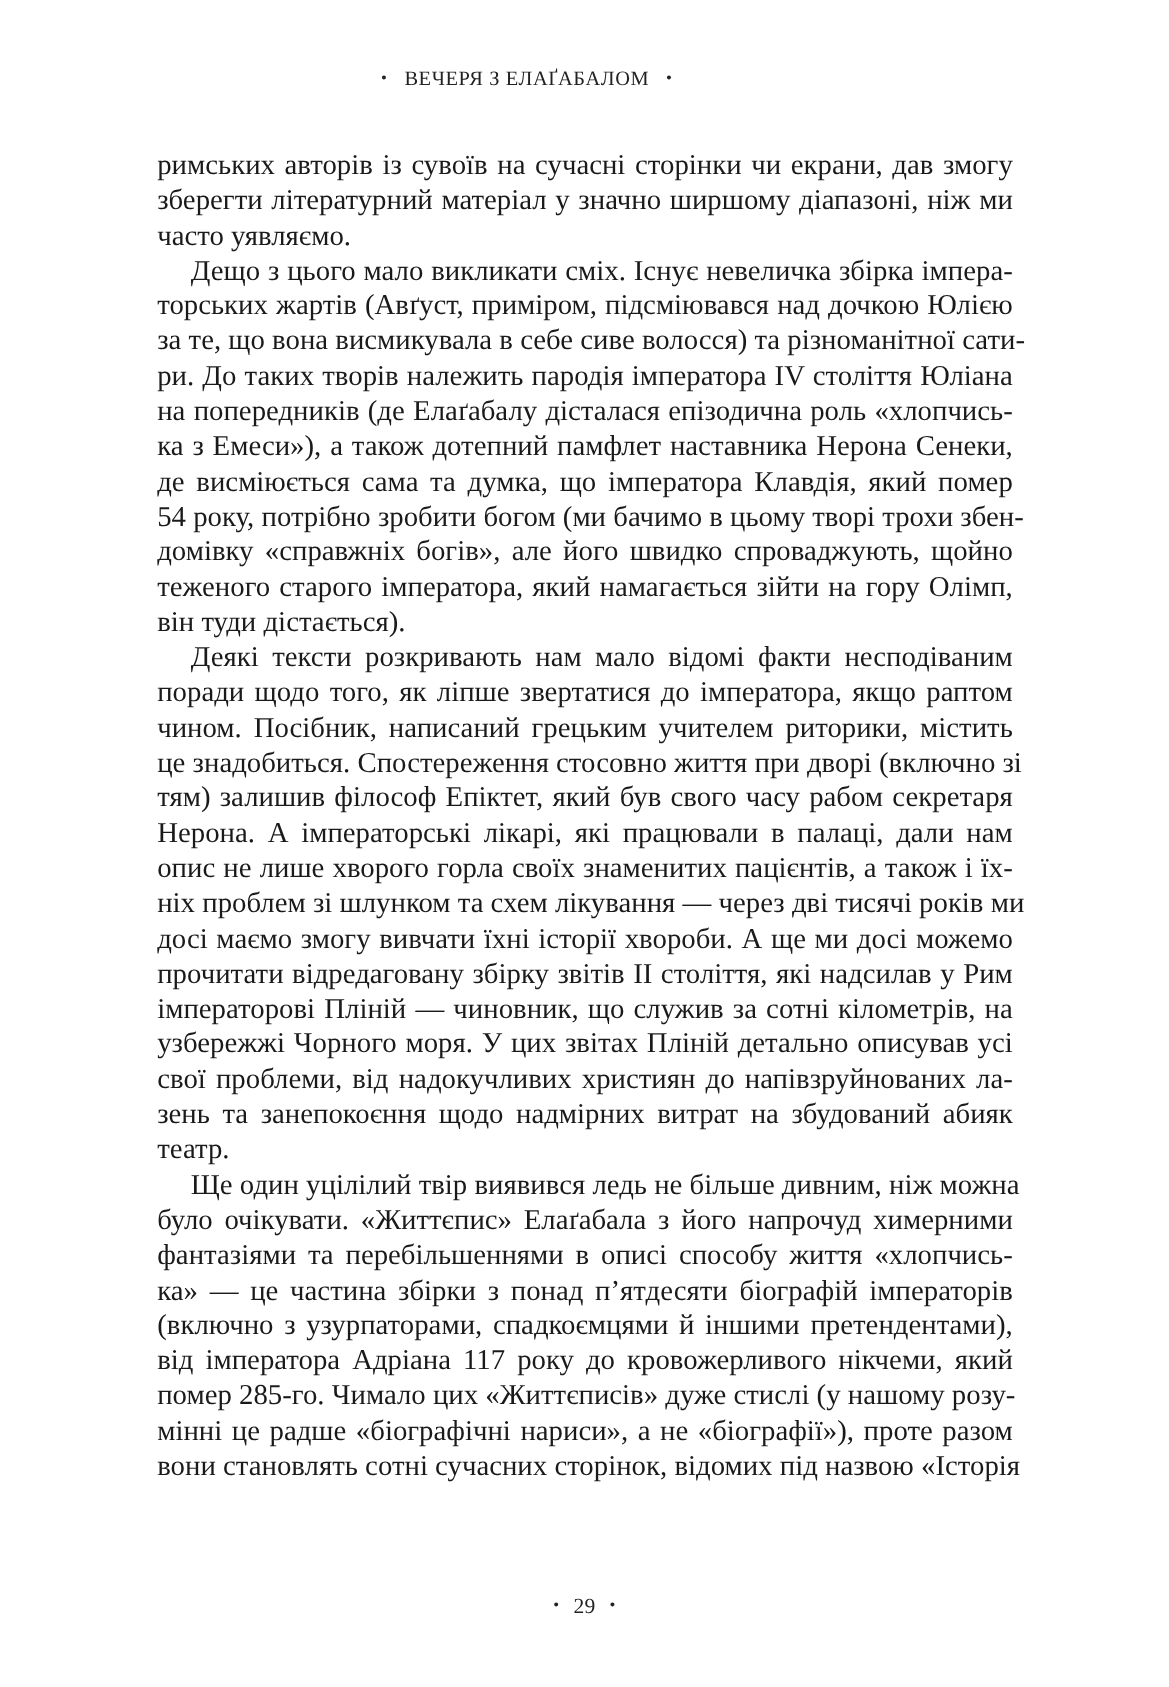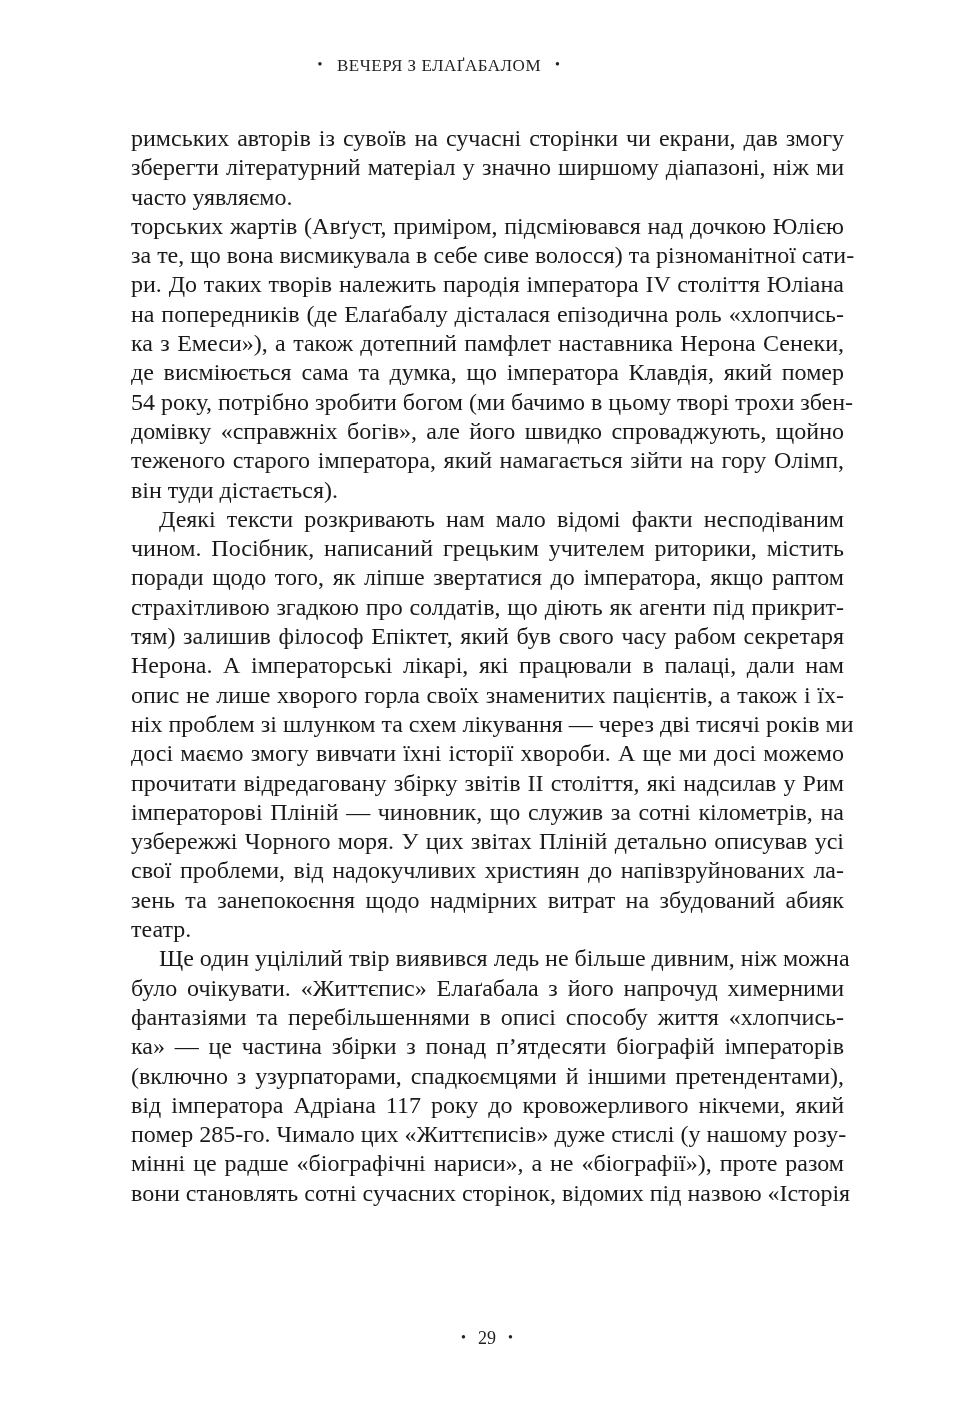--- a/index.html
+++ b/index.html
@@ -75,36 +75,37 @@
   <span class="dot">•</span><span>ВЕЧЕРЯ З ЕЛАҐАБАЛОМ</span><span class="dot">•</span>
 </div>
 
 <div class="body-text" id="body-text">
     <div>
       <span class="line">римських авторів із сувоїв на сучасні сторінки чи екрани, дав змогу</span>
       <span class="line">зберегти літературний матеріал у значно ширшому діапазоні, ніж ми</span>
       <span class="line last">часто уявляємо.</span>
     </div>
     <div>
+      <span class="line indent">Дещо з цього мало викликати сміх. Існує невеличка збірка імпера-</span>
       <span class="line">торських жартів (Авґуст, приміром, підсміювався над дочкою Юлією</span>
       <span class="line">за те, що вона висмикувала в себе сиве волосся) та різноманітної сати-</span>
       <span class="line">ри. До таких творів належить пародія імператора IV століття Юліана</span>
       <span class="line">на попередників (де Елаґабалу дісталася епізодична роль «хлопчись-</span>
       <span class="line">ка з Емеси»), а також дотепний памфлет наставника Нерона Сенеки,</span>
       <span class="line">де висміюється сама та думка, що імператора Клавдія, який помер</span>
       <span class="line">54 року, потрібно зробити богом (ми бачимо в цьому творі трохи збен-</span>
       <span class="line">домівку «справжніх богів», але його швидко спроваджують, щойно</span>
       <span class="line">теженого старого імператора, який намагається зійти на гору Олімп,</span>
       <span class="line last">він туди дістається).</span>
     </div>
     <div>
       <span class="line indent">Деякі тексти розкривають нам мало відомі факти несподіваним</span>
+      <span class="line">поради щодо того, як ліпше звертатися до імператора, якщо раптом</span>
       <span class="line">чином. Посібник, написаний грецьким учителем риторики, містить</span>
-      <span class="line">поради щодо того, як ліпше звертатися до імператора, якщо раптом</span>
-      <span class="line">страхітливою згадкою про солдатів, що діють як агенти під прикрит-</span>
+      <span class="line">це знадобиться. Спостереження стосовно життя при дворі (включно зі</span>
       <span class="line">тям) залишив філософ Епіктет, який був свого часу рабом секретаря</span>
       <span class="line">Нерона. А імператорські лікарі, які працювали в палаці, дали нам</span>
       <span class="line">опис не лише хворого горла своїх знаменитих пацієнтів, а також і їх-</span>
       <span class="line">ніх проблем зі шлунком та схем лікування — через дві тисячі років ми</span>
       <span class="line">досі маємо змогу вивчати їхні історії хвороби. А ще ми досі можемо</span>
       <span class="line">прочитати відредаговану збірку звітів II століття, які надсилав у Рим</span>
       <span class="line">імператорові Пліній — чиновник, що служив за сотні кілометрів, на</span>
       <span class="line">узбережжі Чорного моря. У цих звітах Пліній детально описував усі</span>
       <span class="line">свої проблеми, від надокучливих християн до напівзруйнованих ла-</span>
       <span class="line">зень та занепокоєння щодо надмірних витрат на збудований абияк</span>

